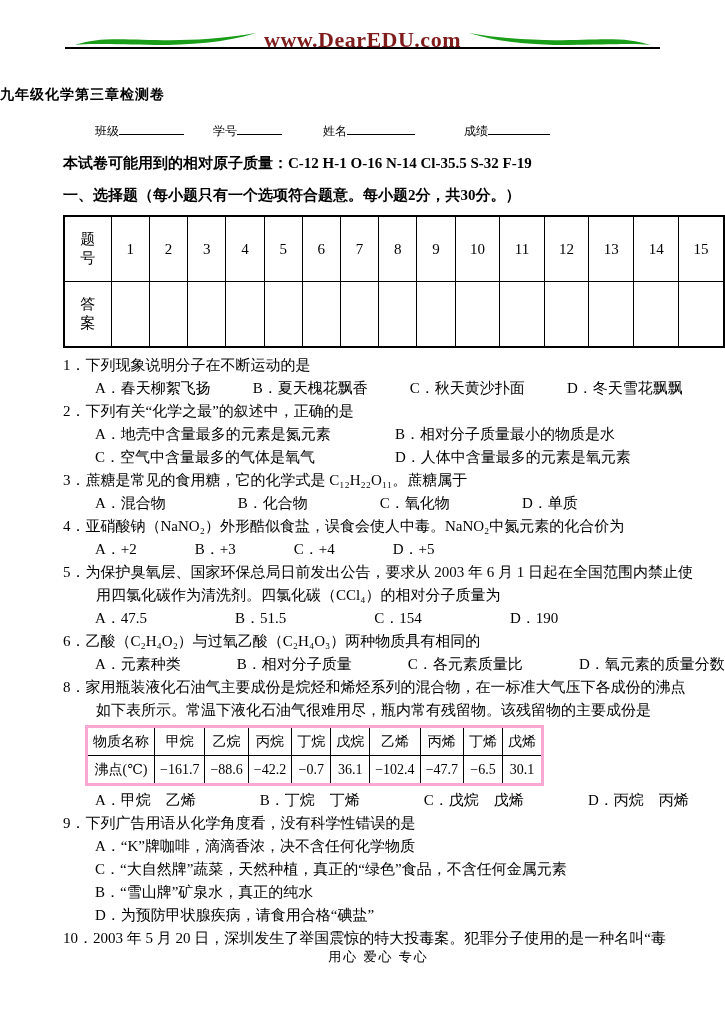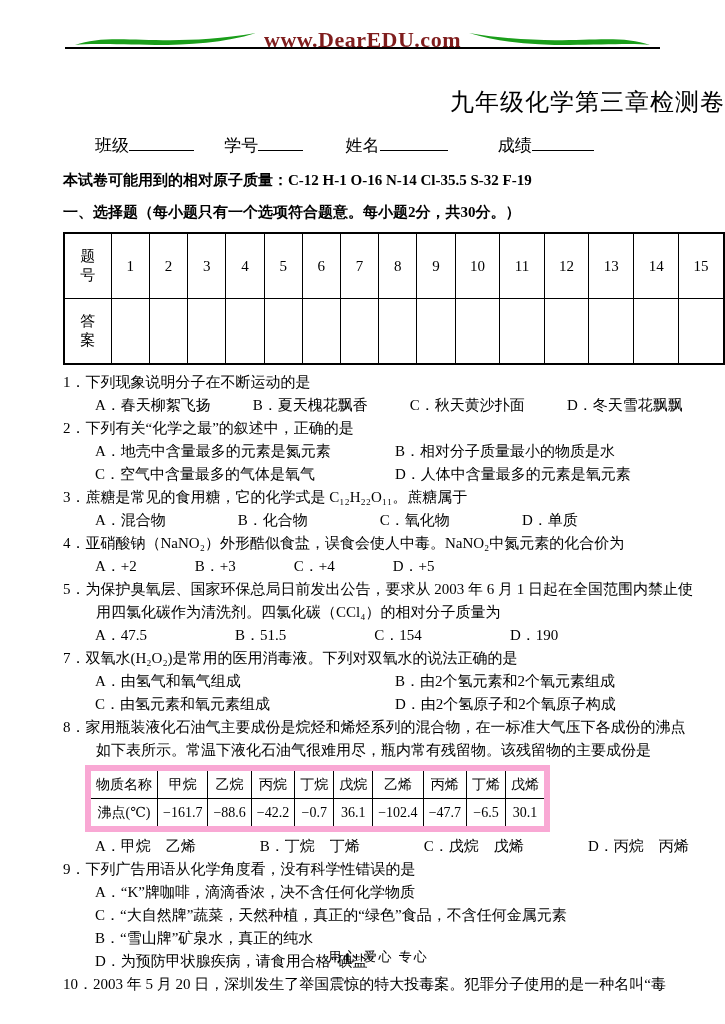--- a/index.html
+++ b/index.html
@@ -21,25 +21,25 @@
     font-weight:bold;font-size:22px;letter-spacing:0.5px;
     color:#7f1d1d;line-height:24px;white-space:nowrap;
   }
   .swoosh{flex:0 0 auto;}
   .header-rule{
     width:595px;margin:-6px 0 0 65px;
     border-top:2px solid #000;height:0;
   }
   
   .title{
-    margin-top:37px;text-align:right;
-    font-size:24px;font-weight:normal;letter-spacing:1px;
+    margin-top:37px;text-align:left;
+    font-size:14px;font-weight:bold;letter-spacing:1px;
   }
   .fields{
-    margin:16px 17px 0 95px;font-size:17px;white-space:nowrap;
+    margin:16px 17px 0 95px;font-size:12px;white-space:nowrap;
   }
   .field{display:inline-block;}
   .blank{display:inline-block;border-bottom:1px solid #000;height:14px;vertical-align:baseline;}
   .w65{width:65px;} .w45{width:45px;} .w68{width:68px;} .w62{width:62px;}
   .gap26{margin-right:26px;} .gap38{margin-right:38px;} .gap46{margin-right:46px;}
   
   .atomic{margin:14px 0 0 63px;font-size:15px;font-weight:bold;}
   .sec-heading{margin:13px 0 0 63px;font-size:15px;font-weight:bold;}
   
   table{border-collapse:collapse;}
@@ -51,21 +51,21 @@
   .answer-grid td.rowhead{width:54px;}
   
   .quiz{margin-top:4px;font-size:15px;line-height:23px;}
   .qtext{margin:0 30px 0 63px;padding-left:33px;text-indent:-33px;}
   .opts{margin-left:95px;display:flex;flex-wrap:nowrap;white-space:nowrap;}
   .g42{column-gap:42px;} .g72{column-gap:72px;} .g58{column-gap:58px;}
   .g88{column-gap:88px;} .g56{column-gap:56px;} .g64{column-gap:64px;}
   .two-col > span:first-child{display:inline-block;width:300px;}
   .opt-line{margin-left:95px;}
   
-  .bp-table{margin:3px 0 3px 85px;border:6px solid #f9a8d4;}
+  .bp-table{margin:3px 0 3px 85px;border:3px solid #f9a8d4;}
   .bp-table td{
     border:1px solid #000;text-align:center;
     font-size:14px;padding:2px 5px;height:23px;white-space:nowrap;
   }
   
   .footer{
     position:absolute;bottom:58px;left:16px;width:100%;
     text-align:center;font-size:13px;letter-spacing:2px;
   }
 </style>
@@ -186,32 +186,30 @@
     <div>
       <div class="qtext"><span>5．</span><span>为保护臭氧层、国家环保总局日前发出公告，要求从 2003 年 6 月 1 日起在全国范围内禁止使用四氯化碳作为清洗剂。四氯化碳（CCl₄）的相对分子质量为</span></div>
       <div class="opts g88">
         <span>A．47.5</span>
         <span>B．51.5</span>
         <span>C．154</span>
         <span>D．190</span>
       </div>
     </div>
 
-
-    <div>
-      <div class="qtext"><span>7．</span><span>双氧水(H₂O₂)是常用的医用消毒液。下列对双氧水的说法正确的是</span></div>
-      <div class="opts two-col">
-        <span>A．由氢气和氧气组成</span>
-        <span>B．由2个氢元素和2个氧元素组成</span>
-      </div>
-      <div class="opts two-col">
-        <span>C．由氢元素和氧元素组成</span>
-        <span>D．由2个氢原子和2个氧原子构成</span>
-      </div>
-    </div>
+    <div>
+      <div class="qtext"><span>6．</span><span>乙酸（C₂H₄O₂）与过氧乙酸（C₂H₄O₃）两种物质具有相同的</span></div>
+      <div class="opts g56">
+        <span>A．元素种类</span>
+        <span>B．相对分子质量</span>
+        <span>C．各元素质量比</span>
+        <span>D．氧元素的质量分数</span>
+      </div>
+    </div>
+
 
     <div>
       <div class="qtext"><span>8．</span><span>家用瓶装液化石油气主要成份是烷烃和烯烃系列的混合物，在一标准大气压下各成份的沸点如下表所示。常温下液化石油气很难用尽，瓶内常有残留物。该残留物的主要成份是</span></div>
       <table class="bp-table">
         <tbody>
             <tr>
           <td>物质名称</td>
           <td>甲烷</td>
           <td>乙烷</td>
           <td>丙烷</td>

